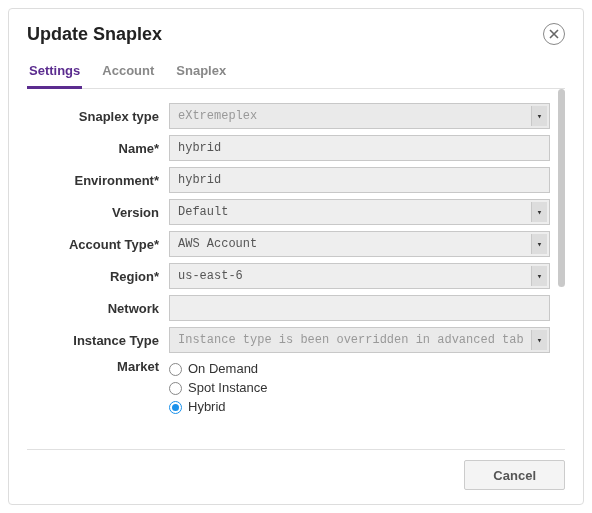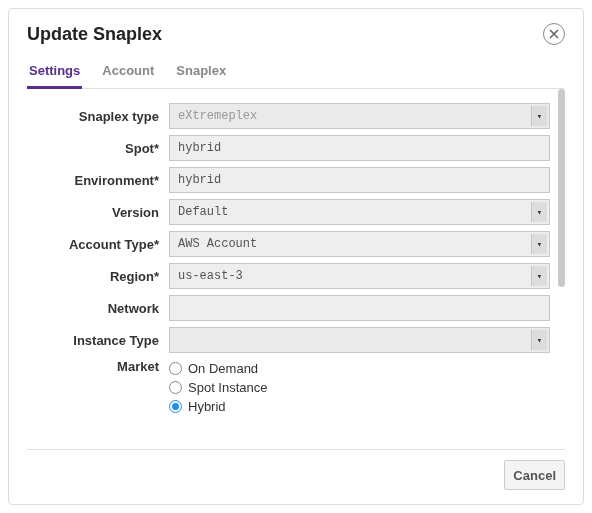--- a/index.html
+++ b/index.html
@@ -142,21 +142,21 @@
     border-left: 1px solid #c8c8c8;
     display: flex;
     align-items: center;
     justify-content: center;
     font-size: 9px;
     color: #333;
   }
   .radio-group { padding-top: 2px; }
   .radio-item {
     display: flex;
-    align-items: center;
+    align-items: flex-end;
     gap: 6px;
     margin-bottom: 4px;
     cursor: pointer;
   }
   .radio {
     width: 13px; height: 13px;
     border: 1.5px solid #888;
     border-radius: 50%;
     display: flex; align-items: center; justify-content: center;
   }
@@ -169,21 +169,21 @@
   }
   .footer {
     border-top: 1px solid #e0e0e0;
     padding-top: 10px;
     display: flex;
     justify-content: flex-end;
     gap: 8px;
   }
   .btn {
     height: 30px;
-    padding: 0 8px;
+    padding: 0 28px;
     font-size: 13px;
     font-weight: 600;
     border-radius: 2px;
     cursor: pointer;
     display: flex;
     align-items: center;
     margin-left: 33px;
   }
   .btn.cancel {
     background: #f4f4f4;
@@ -222,21 +222,21 @@
         <div class="label">Snaplex type</div>
         <div class="control">
           <div class="select disabled">
             <span>eXtremeplex</span>
             <span class="caret">▾</span>
           </div>
         </div>
       </div>
 
       <div class="row">
-        <div class="label">Spot*</div>
+        <div class="label">Name*</div>
         <div class="control">
           <input class="text" value="hybrid" style="">
         </div>
       </div>
 
       <div class="row">
         <div class="label">Environment*</div>
         <div class="control">
           <input class="text" value="hybrid" style="">
         </div>
@@ -259,37 +259,38 @@
             <span>AWS Account</span>
             <span class="caret">▾</span>
           </div>
         </div>
       </div>
 
       <div class="row">
         <div class="label">Region*</div>
         <div class="control">
           <div class="select">
-            <span>us-east-3</span>
+            <span>us-east-6</span>
             <span class="caret">▾</span>
           </div>
         </div>
       </div>
 
       <div class="row">
         <div class="label">Network</div>
         <div class="control">
           <input class="text" value="" style="">
         </div>
       </div>
 
       <div class="row">
         <div class="label">Instance Type</div>
         <div class="control">
           <div class="select disabled">
+            <span style="color:#999">Instance type is been overridden in advanced tab</span>
             <span class="caret">▾</span>
           </div>
         </div>
       </div>
 
       <div class="row" style="align-items:flex-start">
         <div class="label">Market</div>
         <div class="control radio-group">
           <div class="radio-item">
             <div class="radio"></div>

